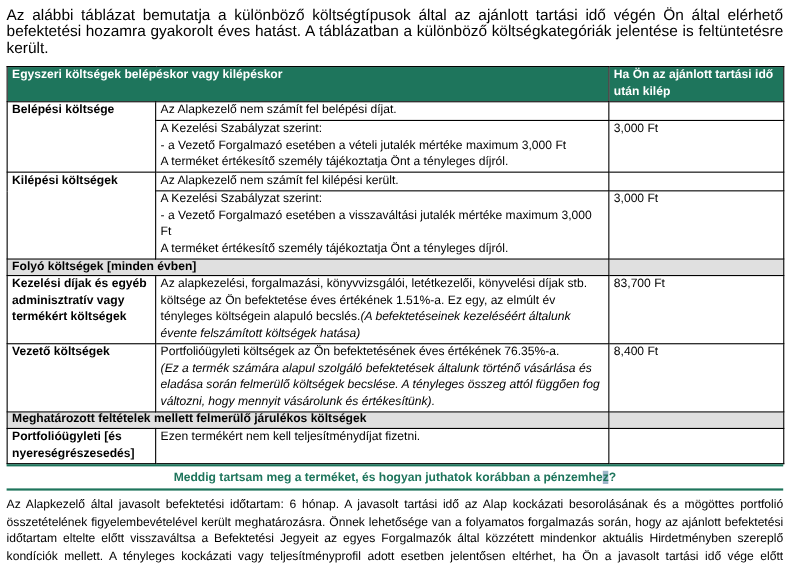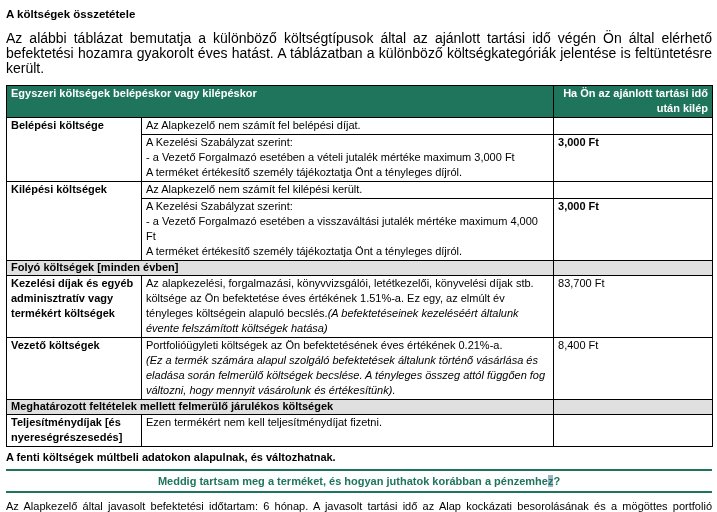--- a/index.html
+++ b/index.html
@@ -26,28 +26,28 @@
     padding:0 4px 1px 4px;
     vertical-align:top;
     overflow:hidden;
   }
   td.gh-left{
     background:var(--green,#1E755C);color:#fff;font-weight:bold;
     vertical-align:top;height:30px;
   }
   td.gh-right{
     background:var(--green,#1E755C);color:#fff;font-weight:bold;
-    text-align:right;vertical-align:middle;line-height:14px;
+    text-align:left;vertical-align:middle;line-height:14px;
   }
   td.lbl{font-weight:bold;}
   tr.section td{
     background:var(--gray,#E0E0E0);
     font-weight:bold;height:14px;line-height:13px;padding-top:0;padding-bottom:0;
   }
-  td.vmid{vertical-align:middle;font-weight:bold;}
+  td.vmid{vertical-align:middle;}
   .it{font-style:italic;}
   .footnote{
     font-size:11px;font-weight:bold;margin:4px 0 6px 0;
   }
   .rule{
     border:none;border-top:2px solid var(--green,#1E755C);
     margin:0 0 3px 0;
   }
   .rule.bottom{margin:3px 0 6px 0;}
   .holding-heading{
@@ -59,21 +59,20 @@
   }
   .holding-body{
     font-size:11px;line-height:15.5px;text-align:justify;margin:0;
   }
 </style>
 </head>
 <body>
 
 <div class="page">
 
-  <div class="doc-title">A költségek összetétele</div>
 
   <p class="intro">Az alábbi táblázat bemutatja a különböző költségtípusok által az ajánlott tartási idő végén Ön által elérhető befektetési hozamra gyakorolt éves hatást. A táblázatban a különböző költségkategóriák jelentése is feltüntetésre került.</p>
 
   <table class="costs">
     <colgroup>
       <col style="width:135px">
         <col style="width:412px">
         <col style="width:159px">
     </colgroup>
     <tbody>
@@ -97,60 +96,59 @@
       </tr>
 
       <tr>
         <td rowspan="2" class="lbl">Kilépési költségek</td>
         <td>Az Alapkezelő nem számít fel kilépési került.</td>
         <td></td>
       </tr>
       <tr>
         <td>
             <div>A Kezelési Szabályzat szerint:</div>
-            <div>- a Vezető Forgalmazó esetében a visszaváltási jutalék mértéke maximum 4,000 Ft</div>
+            <div>- a Vezető Forgalmazó esetében a visszaváltási jutalék mértéke maximum 3,000 Ft</div>
             <div>A terméket értékesítő személy tájékoztatja Önt a tényleges díjról.</div>
           </td>
         <td class="vmid">3,000 Ft</td>
       </tr>
 
       <tr class="section">
         <td colspan="2">Folyó költségek [minden évben]</td>
         <td></td>
       </tr>
 
       <tr>
         <td class="lbl">Kezelési díjak és egyéb adminisztratív vagy termékért költségek</td>
         <td><span>Az alapkezelési, forgalmazási, könyvvizsgálói, letétkezelői, könyvelési díjak stb. költsége az Ön befektetése éves értékének 1.51%-a. Ez egy, az elmúlt év tényleges költségein alapuló becslés.</span><span class="it">(A befektetéseinek kezeléséért általunk évente felszámított költségek hatása)</span></td>
         <td>83,700 Ft</td>
       </tr>
 
       <tr>
         <td class="lbl">Vezető költségek</td>
         <td>
-            <div>Portfolióügyleti költségek az Ön befektetésének éves értékének 0.21%-a.</div>
+            <div>Portfolióügyleti költségek az Ön befektetésének éves értékének 76.35%-a.</div>
             <div class="it">(Ez a termék számára alapul szolgáló befektetések általunk történő vásárlása és eladása során felmerülő költségek becslése. A tényleges összeg attól függően fog változni, hogy mennyit vásárolunk és értékesítünk).</div>
           </td>
         <td>8,400 Ft</td>
       </tr>
 
       <tr class="section">
         <td colspan="2">Meghatározott feltételek mellett felmerülő járulékos költségek</td>
         <td></td>
       </tr>
 
       <tr>
-        <td class="lbl">Teljesítménydíjak [és nyereségrészesedés]</td>
+        <td class="lbl">Portfolióügyleti [és nyereségrészesedés]</td>
         <td>Ezen termékért nem kell teljesítménydíjat fizetni.</td>
         <td></td>
       </tr>
     </tbody>
   </table>
 
-  <div class="footnote">A fenti költségek múltbeli adatokon alapulnak, és változhatnak.</div>
 
   <hr class="rule">
   <div class="holding-heading"><span>Meddig tartsam meg a terméket, és hogyan juthatok korábban a pénzemhe</span><span class="sel">z</span><span>?</span></div>
   <hr class="rule bottom">
 
   <p class="holding-body">Az Alapkezelő által javasolt befektetési időtartam: 6 hónap. A javasolt tartási idő az Alap kockázati besorolásának és a mögöttes portfolió összetételének figyelembevételével került meghatározásra. Önnek lehetősége van a folyamatos forgalmazás során, hogy az ajánlott befektetési időtartam eltelte előtt visszaváltsa a Befektetési Jegyeit az egyes Forgalmazók által közzétett mindenkor aktuális Hirdetményben szereplő kondíciók mellett. A tényleges kockázati vagy teljesítményprofil adott esetben jelentősen eltérhet, ha Ön a javasolt tartási idő vége előtt visszaváltja a terméket.</p>
 
 </div>
 
 </body></html>

